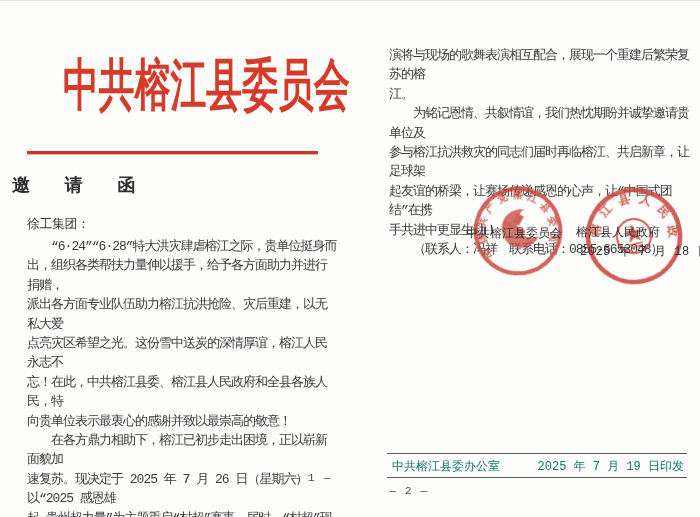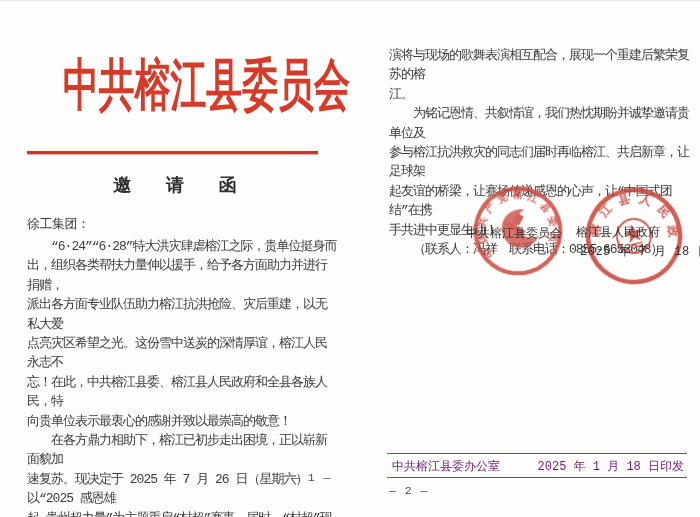--- a/index.html
+++ b/index.html
@@ -19,21 +19,21 @@
     text-align:center;color:#d63a28;font-weight:bold;
     font-size:56px;line-height:64px;white-space:nowrap;
     transform:scaleX(0.64);transform-origin:50% 50%;
     letter-spacing:0px;
   }
   .red-rule{
     position:absolute;top:150px;left:27px;width:291px;height:3px;
     background:#cf3428;border-bottom:1px solid #f0b3aa;
   }
   .doc-title{
-    position:absolute;top:172px;left:0;width:350px;text-align:center;
+    position:absolute;top:172px;left:0;width:350px;text-align:left;
     font-size:18px;font-weight:bold;color:#2d2d2d;
     letter-spacing:12px;text-indent:12px;
   }
   .salutation{
     position:absolute;top:214px;left:27px;font-size:13px;color:#3b3b3b;
     letter-spacing:-0.5px;
     text-align:center;
   }
   .bodylines{
     white-space:pre-line;font-size:13px;line-height:19.4px;
@@ -58,21 +58,21 @@
   .ov-party{left:104px;top:224px;}
   .ov-gov{left:214px;top:223px;}
   .ov-date{left:218px;top:242px;letter-spacing:0.5px;}
 
   .footer-rule{position:absolute;left:25px;width:300px;height:0;border-top:1.6px solid #5a5a5a;}
   .fr-top{top:452px;}
   .fr-bottom{top:476px;}
   .footer-row{
     position:absolute;top:457px;left:30px;width:292px;
     display:flex;justify-content:space-between;
-    font-size:12px;color:#701a75;
+    font-size:12px;color:#0f766e;
   }
   .pagenum-2{position:absolute;top:483px;left:27px;}
 </style>
 </head>
 <body>
 
 <div class="sheet">
 
   <div class="page page-left">
     <div class="letterhead">中共榕江县委员会</div>
@@ -140,20 +140,20 @@
       </svg>
     </div>
 
     <div class="seal-overlay ov-party">中共榕江县委员会</div>
     <div class="seal-overlay ov-gov">榕江县人民政府</div>
     <div class="seal-overlay ov-date">2025 年 7 月 18 日</div>
 
     <div class="footer-rule fr-top"></div>
     <div class="footer-row">
       <span>中共榕江县委办公室</span>
-      <span>2025 年 1 月 18 日印发</span>
+      <span>2025 年 7 月 19 日印发</span>
     </div>
     <div class="footer-rule fr-bottom"></div>
 
     <div class="pagenum pagenum-2">— 2 —</div>
   </div>
 
 </div>
 
 </body></html>

